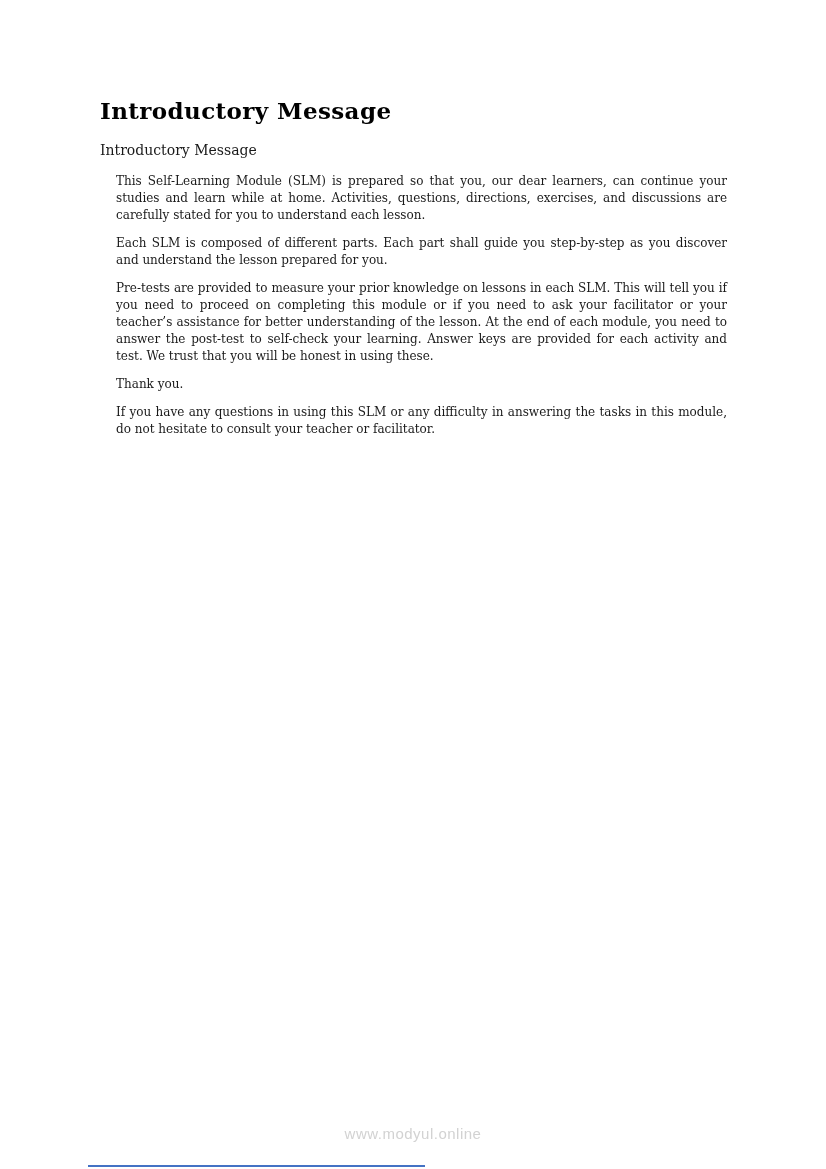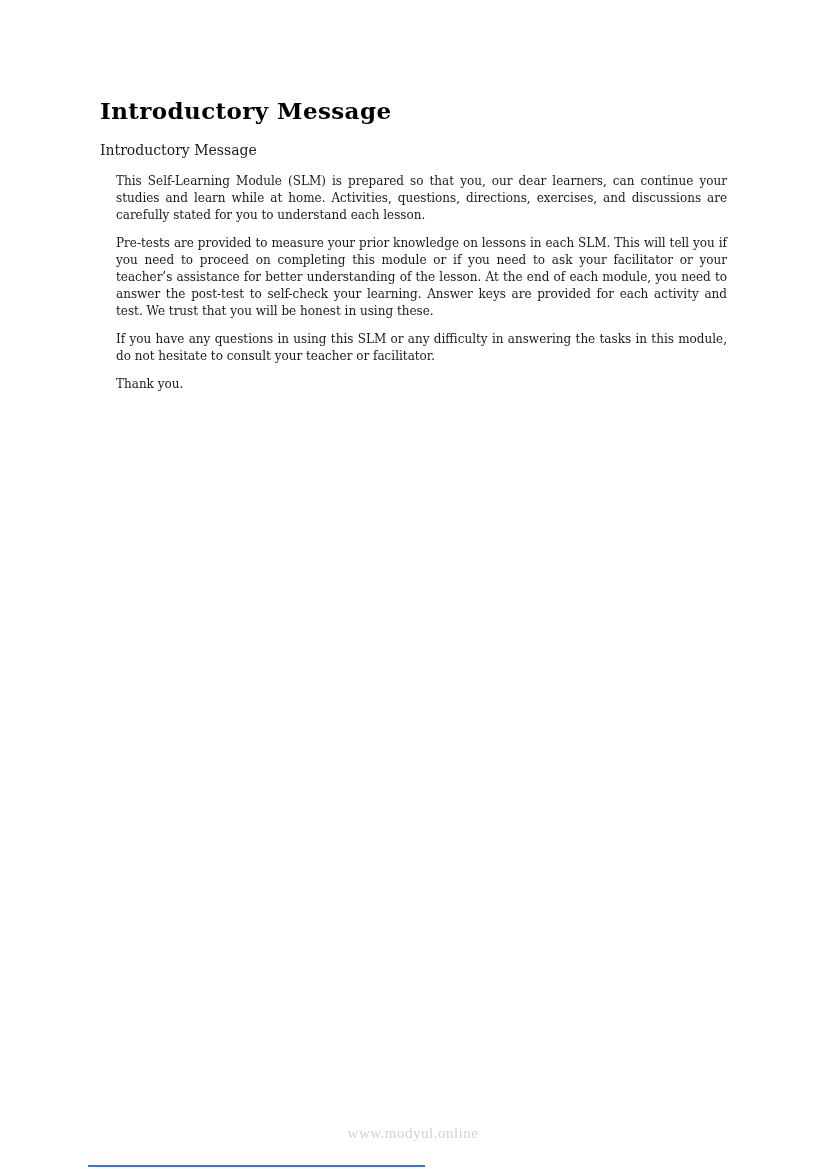--- a/index.html
+++ b/index.html
@@ -40,21 +40,21 @@
     line-height: 17px;
     text-align: justify;
     margin: 0 0 11px 16px;
   }
   .watermark {
     position: absolute;
     left: 0;
     right: 0;
     top: 1125px;
     text-align: center;
-    font-family: Liberation Serif, serif;
+    font-family: Liberation Sans, sans-serif;
     font-size: 15px;
     letter-spacing: 0.5px;
     color: var(--watermark-color, #d2d2d2);
   }
   .footer-rule {
     position: absolute;
     left: 88px;
     top: 1165px;
     width: 337px;
     height: 2px;
@@ -65,26 +65,27 @@
 <body>
 
 <div class="page">
   <div class="content">
     <h1 class="doc-title">Introductory Message</h1>
 
     <p class="doc-subtitle">Introductory Message</p>
 
     <p class="doc-para">This Self-Learning Module (SLM) is prepared so that you, our dear learners, can continue your studies and learn while at home.  Activities, questions, directions, exercises, and discussions are carefully stated for you to understand each lesson.</p>
 
+    <p class="doc-para">Each SLM is composed of different parts.  Each part shall guide you step-by-step as you discover and understand the lesson prepared for you.</p>
 
     <p class="doc-para">Pre-tests are provided to measure your prior knowledge on lessons in each SLM. This will tell you if you need to proceed on completing this module or if you need to ask your facilitator or your teacher’s assistance for better understanding of  the lesson. At the end of each module, you need to answer the post-test to self-check your learning. Answer keys are provided for each activity and test. We trust that you will be honest in using these.</p>
 
 
 
+    <p class="doc-para">Thank you.</p>
+
     <p class="doc-para">If you have any questions in using this SLM or any difficulty in answering the tasks in this module, do not hesitate to consult your teacher or facilitator.</p>
-
-    <p class="doc-para">Thank you.</p>
   </div>
 
   <div class="watermark">www.modyul.online</div>
 
   <div class="footer-rule"></div>
 </div>
 
 </body></html>

